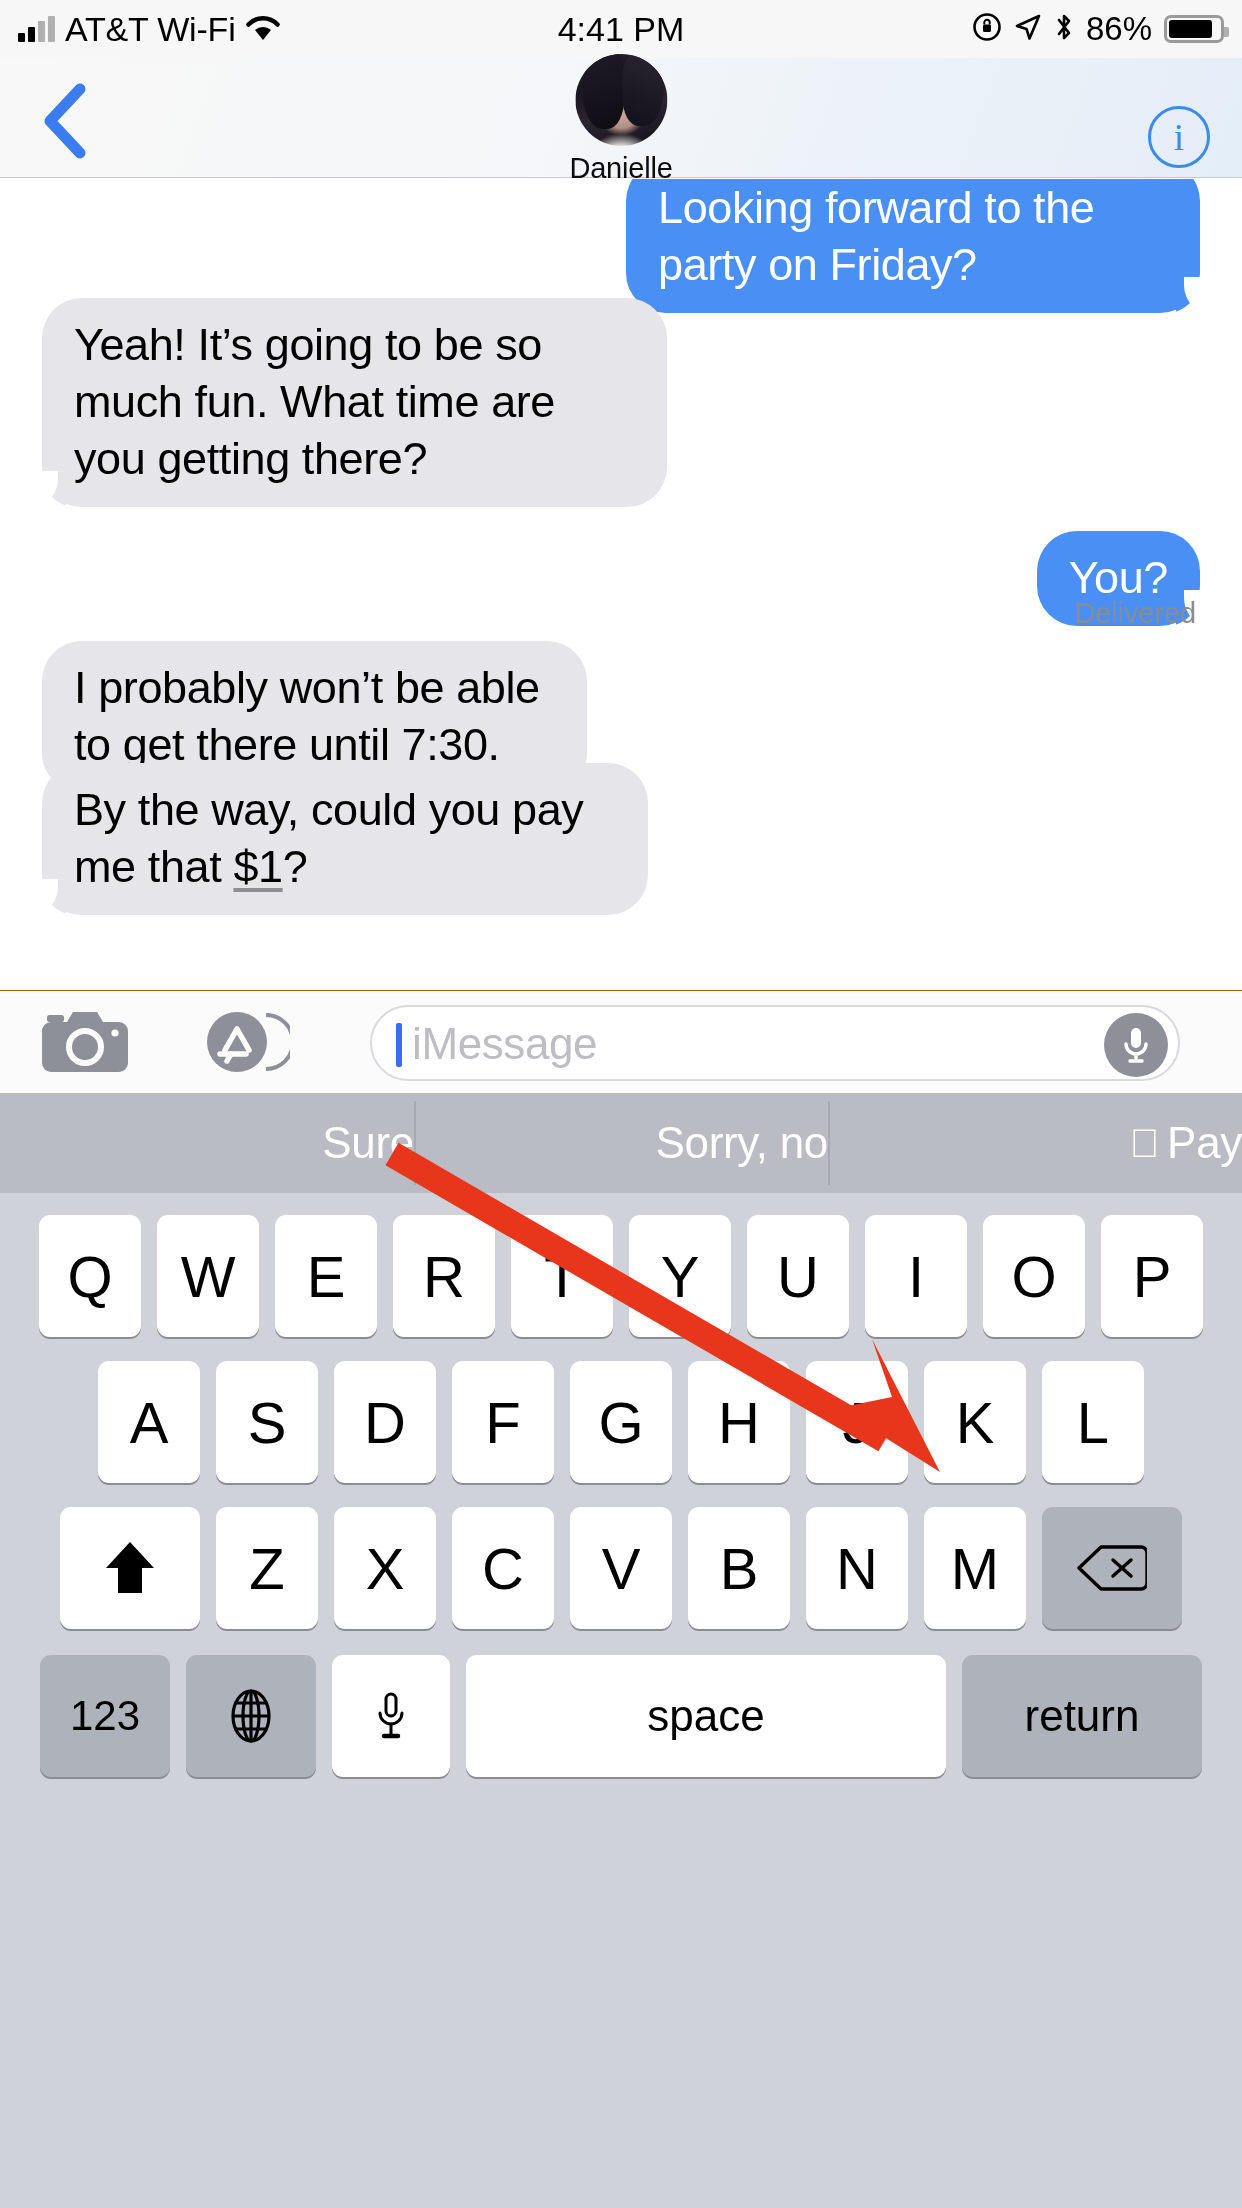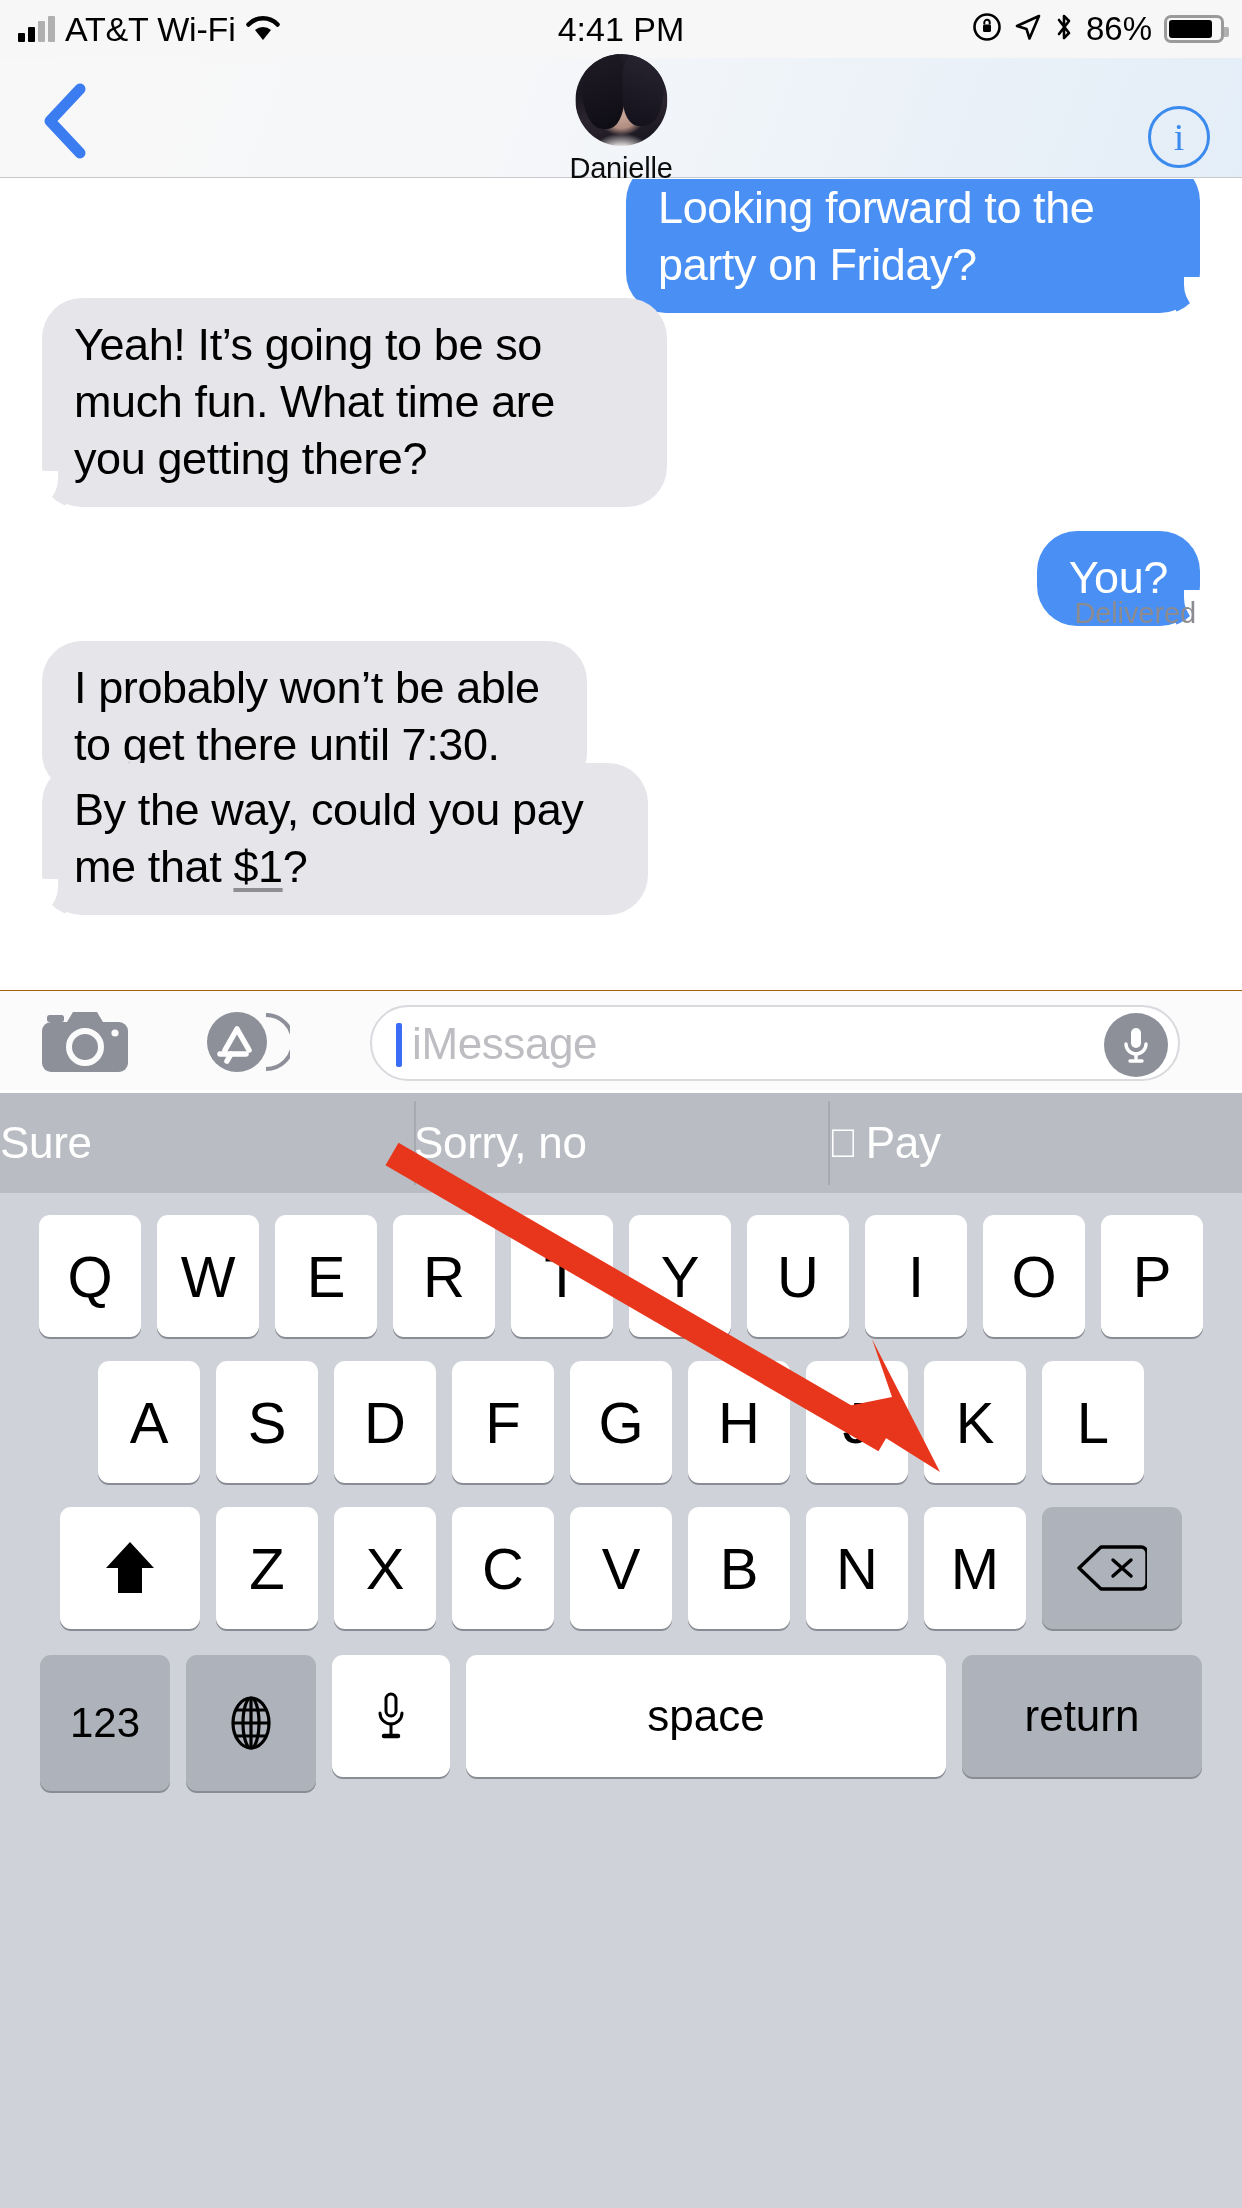--- a/index.html
+++ b/index.html
@@ -153,21 +153,21 @@
     position:absolute; right:10px; top:6px; width:64px; height:64px; border-radius:50%;
     background:#8e9099; display:flex; align-items:center; justify-content:center;
   }
 
   
   #predictive-bar{
     position:absolute; left:0; top:1093px; width:1242px; height:100px;
     background:#b9bcc2; display:flex;
   }
   .pred-cell{
-    flex:1; display:flex; align-items:center; justify-content:flex-start;
+    flex:1; display:flex; align-items:center; justify-content:flex-end;
     font-size:44px; color:#ffffff; position:relative; letter-spacing:-0.3px;
   }
   .pred-cell + .pred-cell::before{
     content:""; position:absolute; left:0; top:8px; bottom:8px; width:2px; background:#a7aab1;
   }
   .apple-glyph{ font-size:40px; margin-right:8px; line-height:1; display:inline-block; }
 
   
   #keyboard{
     position:absolute; left:0; top:1193px; width:1242px; height:1015px;
@@ -180,21 +180,21 @@
   .krow.r3{ gap:16px; margin-top:24px; }
   .krow.r4{ gap:16px; margin-top:26px; }
   .key{
     width:102px; height:122px; background:#ffffff; border-radius:11px;
     box-shadow:0 2px 0 #898c93;
     display:flex; align-items:center; justify-content:center;
     font-size:58px; color:#000; font-weight:400;
   }
   .key.wide-shift{ width:140px; }
   .key.wide-del{ width:140px; background:#aeb3bb; box-shadow:0 2px 0 #898c93; }
-  .key.fn{ width:130px; height:136px; background:#aeb3bb; font-size:42px; box-shadow:0 2px 0 #898c93; }
+  .key.fn{ width:130px; height:122px; background:#aeb3bb; font-size:42px; box-shadow:0 2px 0 #898c93; }
   .key.mic{ width:118px; background:#ffffff; }
   .key.space{ width:480px; font-size:44px; }
   .key.return{ width:240px; background:#aeb3bb; font-size:44px; }
 
   
   #annotation-arrow{
     position:absolute; left:0; top:0; width:1242px; height:2208px;
     pointer-events:none;
   }
 </style>

